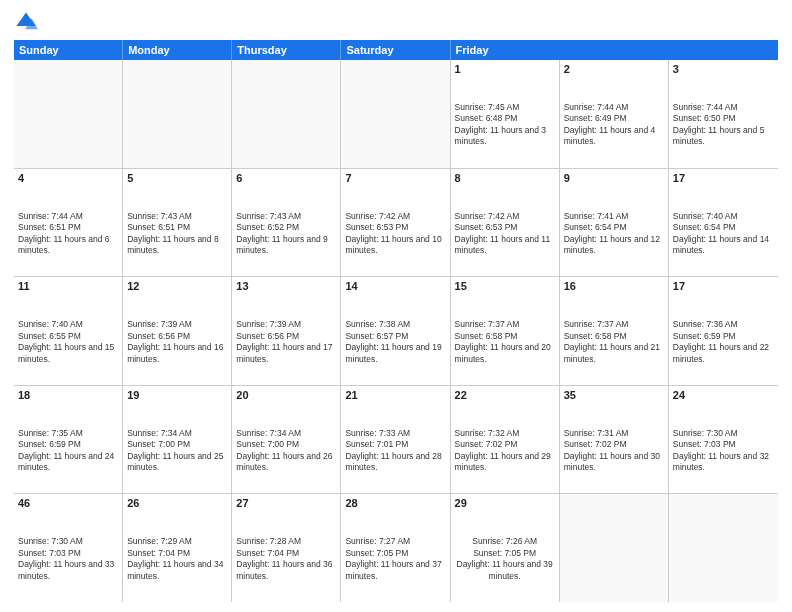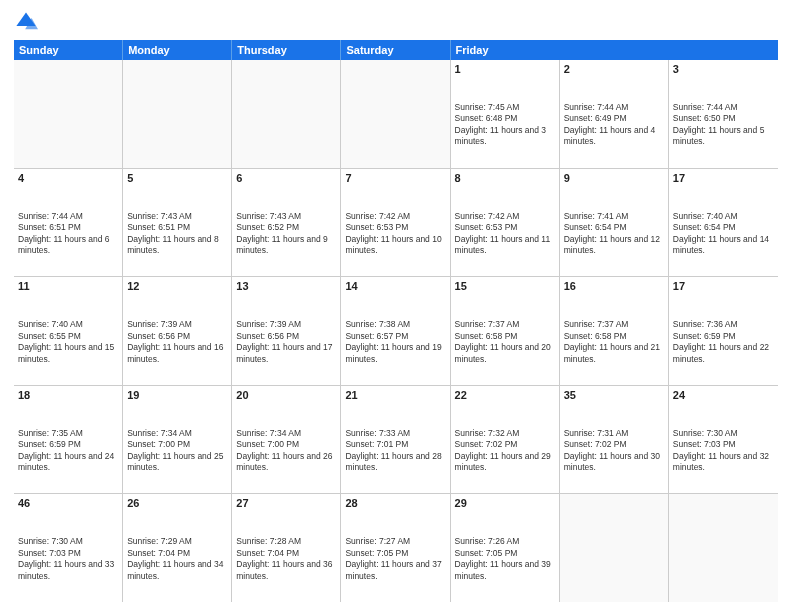--- a/index.html
+++ b/index.html
@@ -315,21 +315,21 @@
 Daylight: 11 hours and 36 minutes.</div>
           </div>
           <div class="cal-cell">
             <span class="day-num">28</span>
             <div class="cell-text" style="white-space: pre-line;">Sunrise: 7:27 AM
 Sunset: 7:05 PM
 Daylight: 11 hours and 37 minutes.</div>
           </div>
           <div class="cal-cell">
             <span class="day-num">29</span>
-            <div class="cell-text" style="white-space: pre-line;">Sunrise: 7:26 AM
+            <div class="cell-text" style="white-space: pre-line; text-align: center;">Sunrise: 7:26 AM
 Sunset: 7:05 PM
 Daylight: 11 hours and 39 minutes.</div>
           </div>
           <div class="cal-cell empty"></div>
           <div class="cal-cell empty"></div>
         </div>
       </div>
   </div>
 </div>
 

